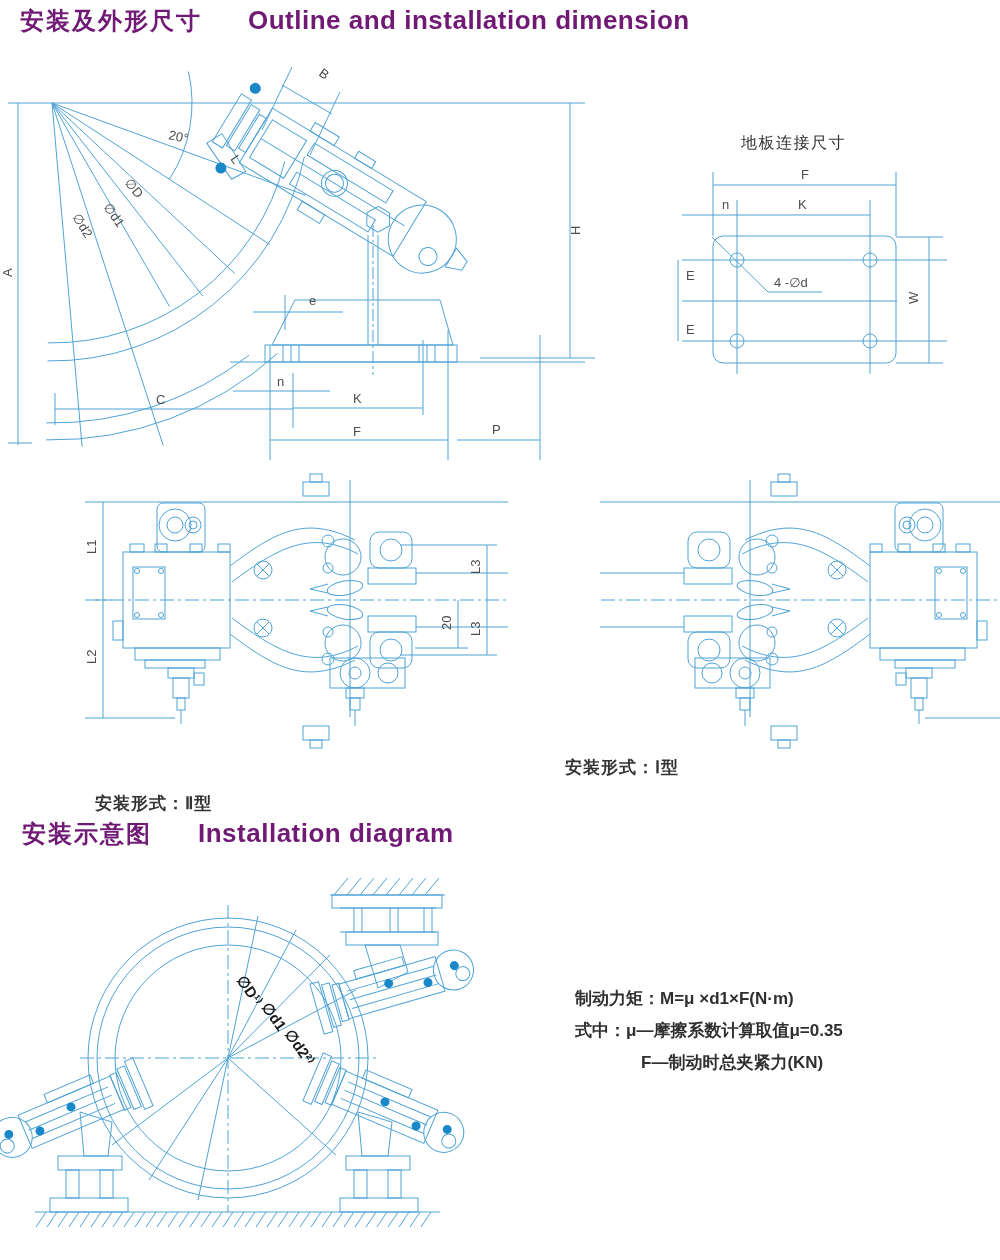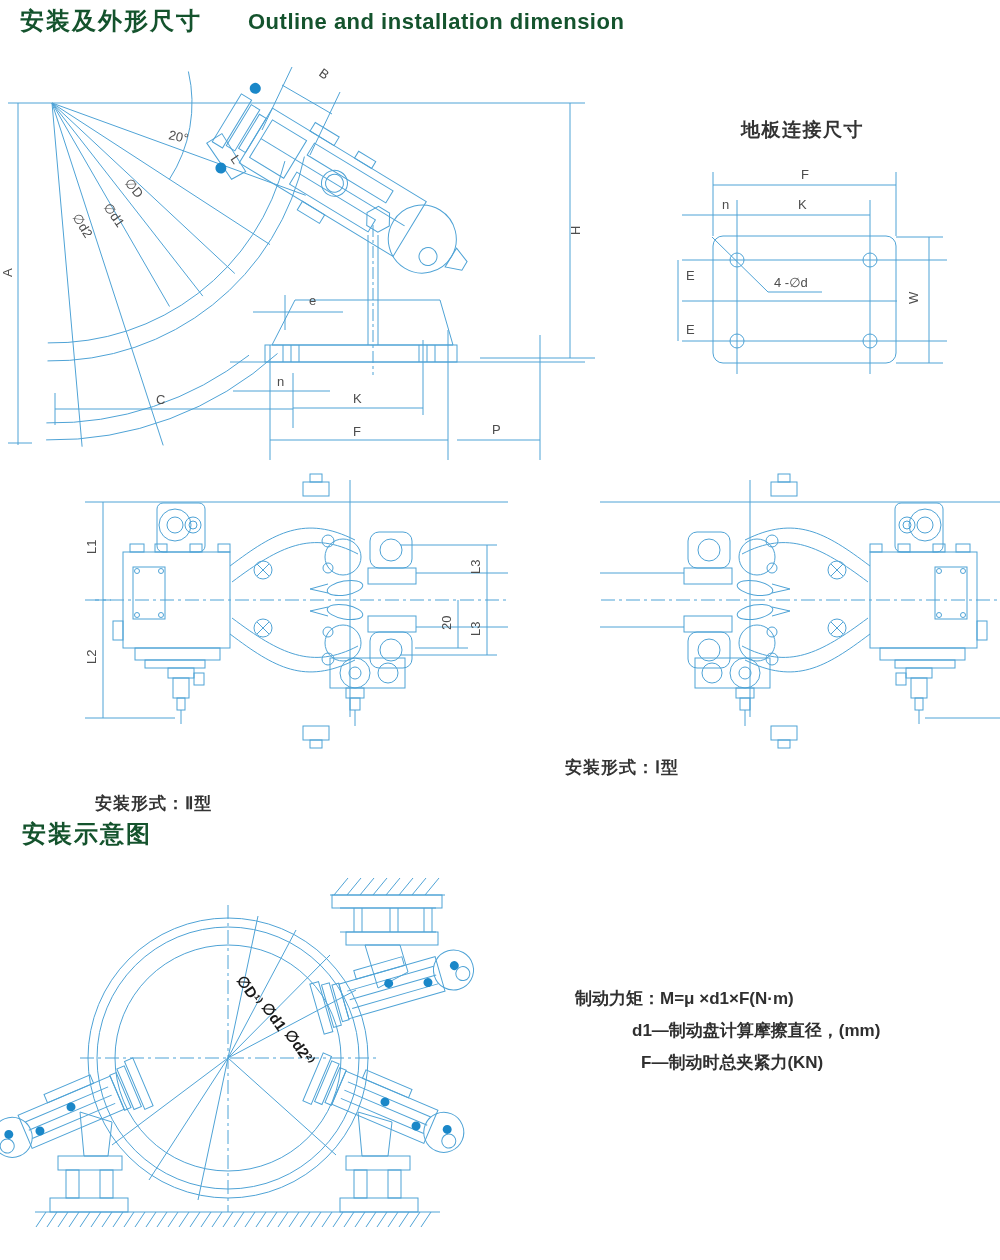--- a/index.html
+++ b/index.html
@@ -1,24 +1,24 @@
 <!DOCTYPE html>
 <html><head>
 <meta charset="utf-8">
 <style>
   html,body{margin:0;padding:0;}
   body{
     width:1000px;height:1260px;position:relative;background:#ffffff;
     font-family:"Liberation Sans",sans-serif;overflow:hidden;
   }
   .abs{position:absolute;}
-  .heading{display:flex;align-items:baseline;color:#14532d;font-weight:bold;}
+  .heading{display:flex;align-items:baseline;color:#701a75;font-weight:bold;}
   .heading .zh{font-size:24px;letter-spacing:2px;}
-  .heading .en{font-size:22px;margin-left:46px;letter-spacing:0.5px;}
-  .sub-title{font-size:19px;font-weight:bold;color:#333;letter-spacing:1.5px;}
+  .heading .en{font-size:26px;margin-left:46px;letter-spacing:0.5px;}
+  .sub-title{font-size:16px;font-weight:normal;color:#333;letter-spacing:1.5px;margin-top:16px;}
   .caption{font-size:17px;font-weight:bold;color:#333;letter-spacing:1px;}
   .notes{color:#2f2f2f;font-size:17px;font-weight:600;line-height:32px;}
   .note-line{white-space:nowrap;}
   .ind-1{padding-left:57px;}
   .ind-2{padding-left:66px;}
   .ind-3{padding-left:28px;}
   svg{display:block;}
   svg text{font-family:"Liberation Sans",sans-serif;}
   .dim{fill:#4d4d4d;font-size:13px;stroke:none;}
   .dlabel{fill:#1a1a1a;font-size:15px;font-weight:bold;stroke:none;}
@@ -294,20 +294,21 @@
 
 <svg class="abs" style="left:600px;top:470px;" width="450" height="285" viewBox="0 0 450 285">
   <use href="#sideview" transform="translate(440,0) scale(-1,1)"></use>
 </svg>
 
 <div class="abs caption" style="left:95px;top:792px;">安装形式：Ⅱ型</div>
 <div class="abs caption" style="left:565px;top:756px;">安装形式：Ⅰ型</div>
 
 <div class="abs heading" style="left:22px;top:818px;">
   <span class="zh">安装示意图</span>
+  <span class="en">Installation diagram</span>
 </div>
 
 <svg class="abs" style="left:0;top:860px;" width="570" height="400" viewBox="0 0 570 400">
   <defs>
     <g id="caliper-unit" stroke="#4fa3d6" stroke-width="1" fill="none">
       <rect x="-26" y="-26" width="9" height="52"></rect>
       <rect x="-15" y="-22" width="8" height="44"></rect>
       <rect x="-5" y="-19" width="7" height="38"></rect>
       <rect x="2" y="-18" width="100" height="36"></rect>
       <line x1="8" y1="-9" x2="98" y2="-9"></line>
@@ -430,15 +431,15 @@
   </g>
   <g>
     <text class="dlabel" x="236" y="120" transform="rotate(55 236 120)">∅D¹⁾</text>
     <text class="dlabel" x="261" y="147" transform="rotate(55 261 147)">∅d1</text>
     <text class="dlabel" x="284" y="174" transform="rotate(55 284 174)">∅d2²⁾</text>
   </g>
 </svg>
 
 <div class="abs notes" style="left:575px;top:983px;width:420px;">
   <div class="note-line">制动力矩：M=μ ×d1×F(N·m)</div>
-  <div class="note-line ind-1">d1—制动盘计算摩擦直径，(mm)</div>
+  <div class="note-line">式中：μ—摩擦系数计算取值μ=0.35</div>
   <div class="note-line ind-2">F—制动时总夹紧力(KN)</div>
 </div>
 
 </body></html>

